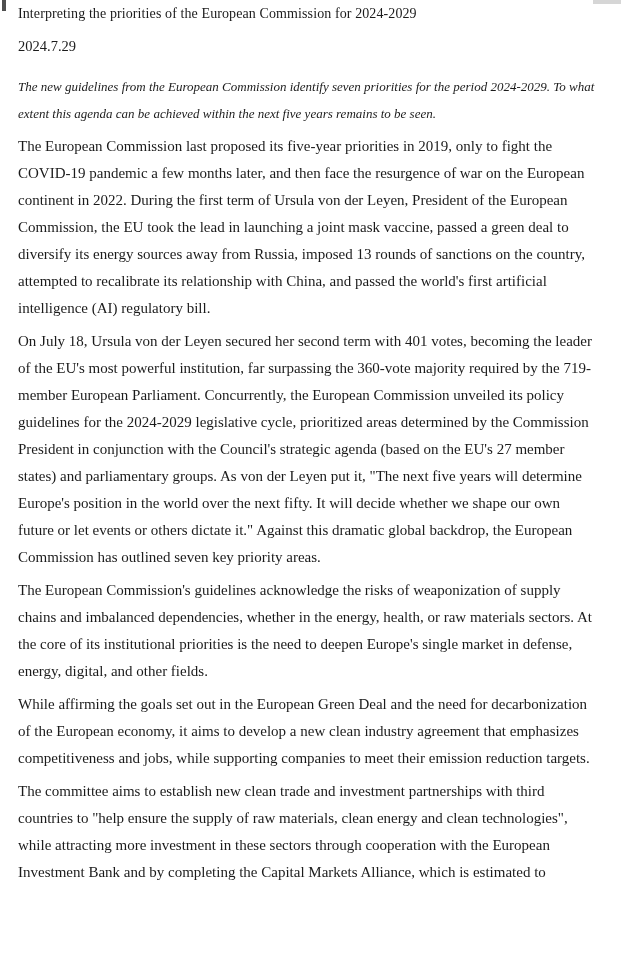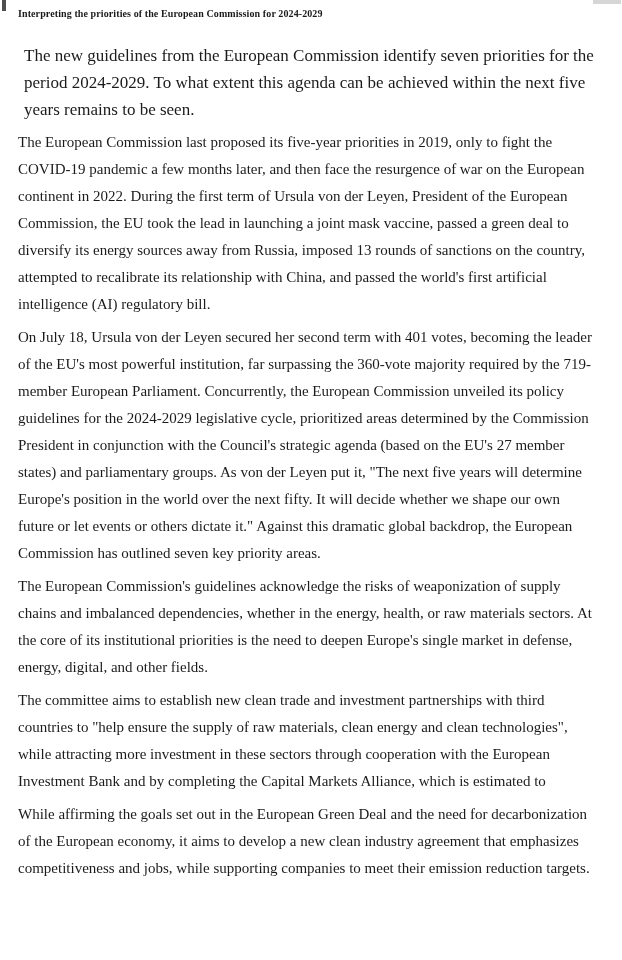--- a/index.html
+++ b/index.html
@@ -34,33 +34,34 @@
     background: var(--top-strip, #d6d6d6);
   }
   .content {
     position: absolute;
     left: 18px;
     top: 4px;
     width: 580px;
   }
   .title {
     margin: 0;
-    font-size: 10px;
-    font-weight: 700;
+    font-size: 14px;
+    font-weight: 400;
     line-height: 20px;
     letter-spacing: 0.1px;
   }
   .date {
     margin: 13px 0 0 0;
     font-size: 14.5px;
     line-height: 18px;
   }
   .lede {
-    margin: 18px 0 0 6px;
-    font-size: 17px;
+    margin: 18px 0 0 0;
+    font-style: italic;
+    font-size: 13px;
     line-height: 27px;
   }
   .para {
     margin: 6px 0 0 0;
     font-size: 15px;
     line-height: 27px;
   }
   .section-heading {
     margin: 0;
     font-size: 14.5px;
@@ -73,28 +74,29 @@
 
 <div class="screen">
 
   <div class="edge-mark-left"></div>
   <div class="top-right-strip"></div>
 
   <div class="content">
 
     <h1 class="title">Interpreting the priorities of the European Commission for 2024-2029</h1>
 
+    <div class="date">2024.7.29</div>
 
     <p class="lede">The new guidelines from the European Commission identify seven priorities for the period 2024-2029. To what extent this agenda can be achieved within the next five years remains to be seen.</p>
 
     <p class="para">The European Commission last proposed its five-year priorities in 2019, only to fight the COVID-19 pandemic a few months later, and then face the resurgence of war on the European continent in 2022. During the first term of Ursula von der Leyen, President of the European Commission, the EU took the lead in launching a joint mask vaccine, passed a green deal to diversify its energy sources away from Russia, imposed 13 rounds of sanctions on the country, attempted to recalibrate its relationship with China, and passed the world's first artificial intelligence (AI) regulatory bill.</p>
 
     <p class="para">On July 18, Ursula von der Leyen secured her second term with 401 votes, becoming the leader of the EU's most powerful institution, far surpassing the 360-vote majority required by the 719-member European Parliament. Concurrently, the European Commission unveiled its policy guidelines for the 2024-2029 legislative cycle, prioritized areas determined by the Commission President in conjunction with the Council's strategic agenda (based on the EU's 27 member states) and parliamentary groups. As von der Leyen put it, "The next five years will determine Europe's position in the world over the next fifty. It will decide whether we shape our own future or let events or others dictate it." Against this dramatic global backdrop, the European Commission has outlined seven key priority areas.</p>
 
 
     <p class="para">The European Commission's guidelines acknowledge the risks of weaponization of supply chains and imbalanced dependencies, whether in the energy, health, or raw materials sectors. At the core of its institutional priorities is the need to deepen Europe's single market in defense, energy, digital, and other fields.</p>
 
+    <p class="para">While affirming the goals set out in the European Green Deal and the need for decarbonization of the European economy, it aims to develop a new clean industry agreement that emphasizes competitiveness and jobs, while supporting companies to meet their emission reduction targets.</p>
+
     <p class="para">The committee aims to establish new clean trade and investment partnerships with third countries to "help ensure the supply of raw materials, clean energy and clean technologies", while attracting more investment in these sectors through cooperation with the European Investment Bank and by completing the Capital Markets Alliance, which is estimated to</p>
-
-    <p class="para">While affirming the goals set out in the European Green Deal and the need for decarbonization of the European economy, it aims to develop a new clean industry agreement that emphasizes competitiveness and jobs, while supporting companies to meet their emission reduction targets.</p>
 
   </div>
 </div>
 
 </body></html>

